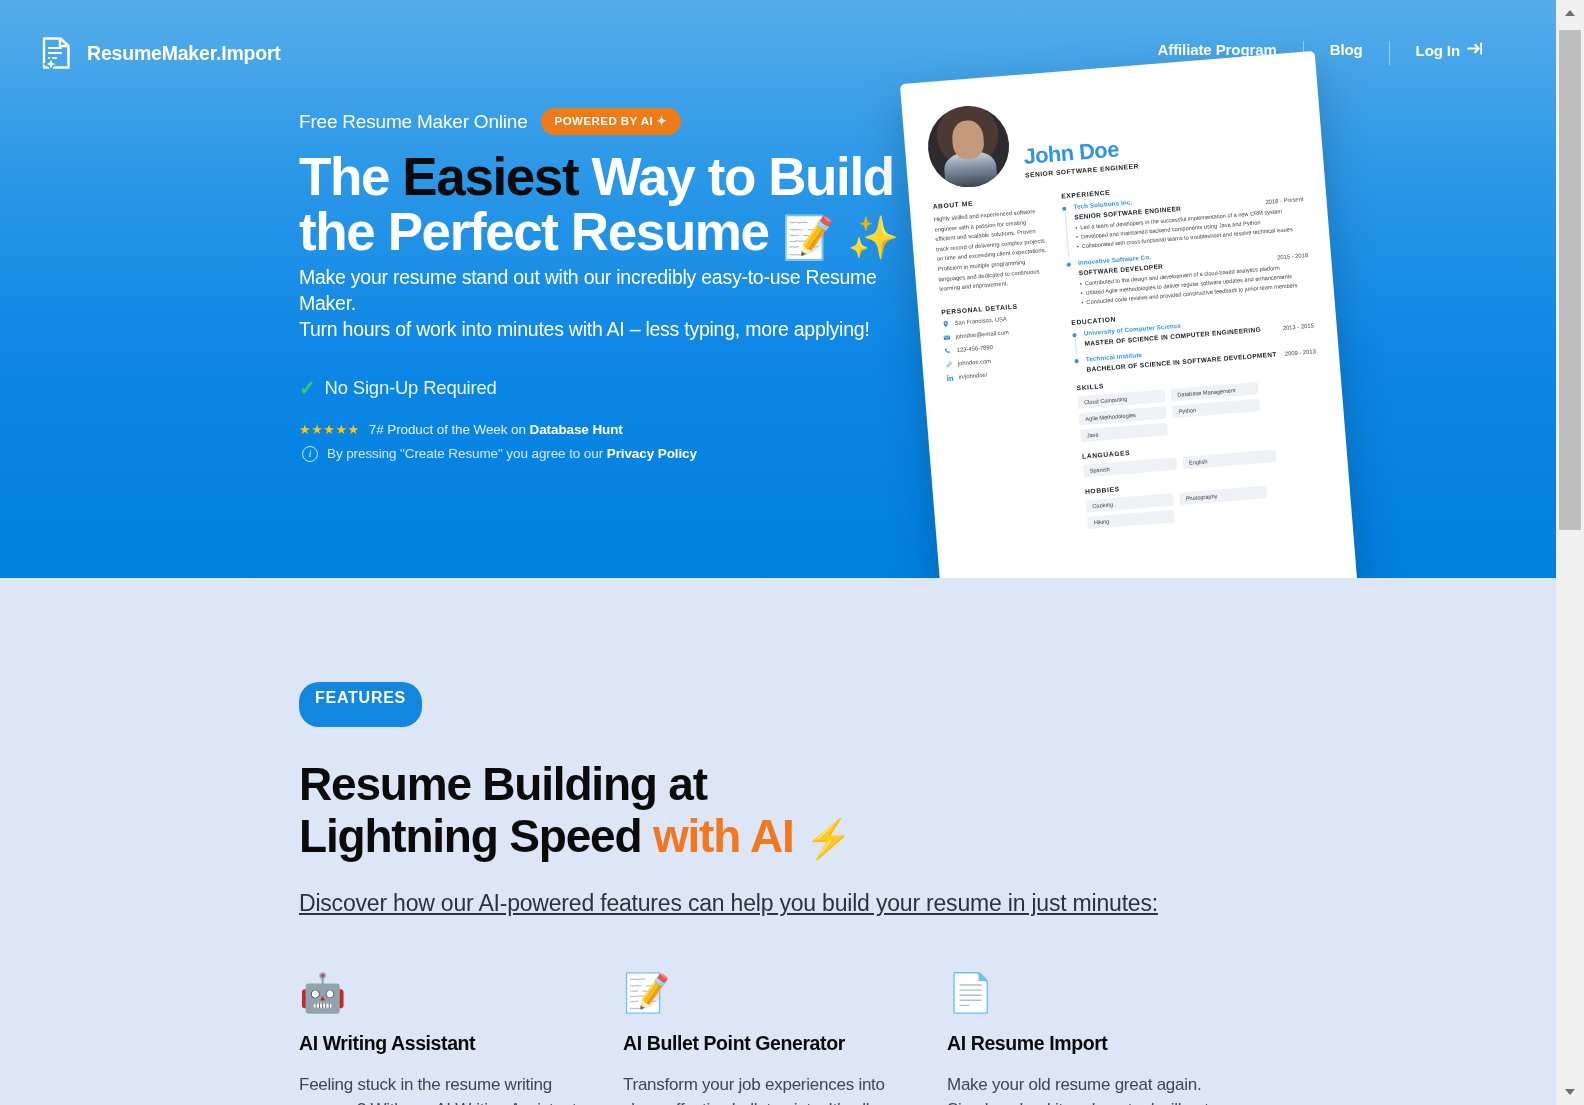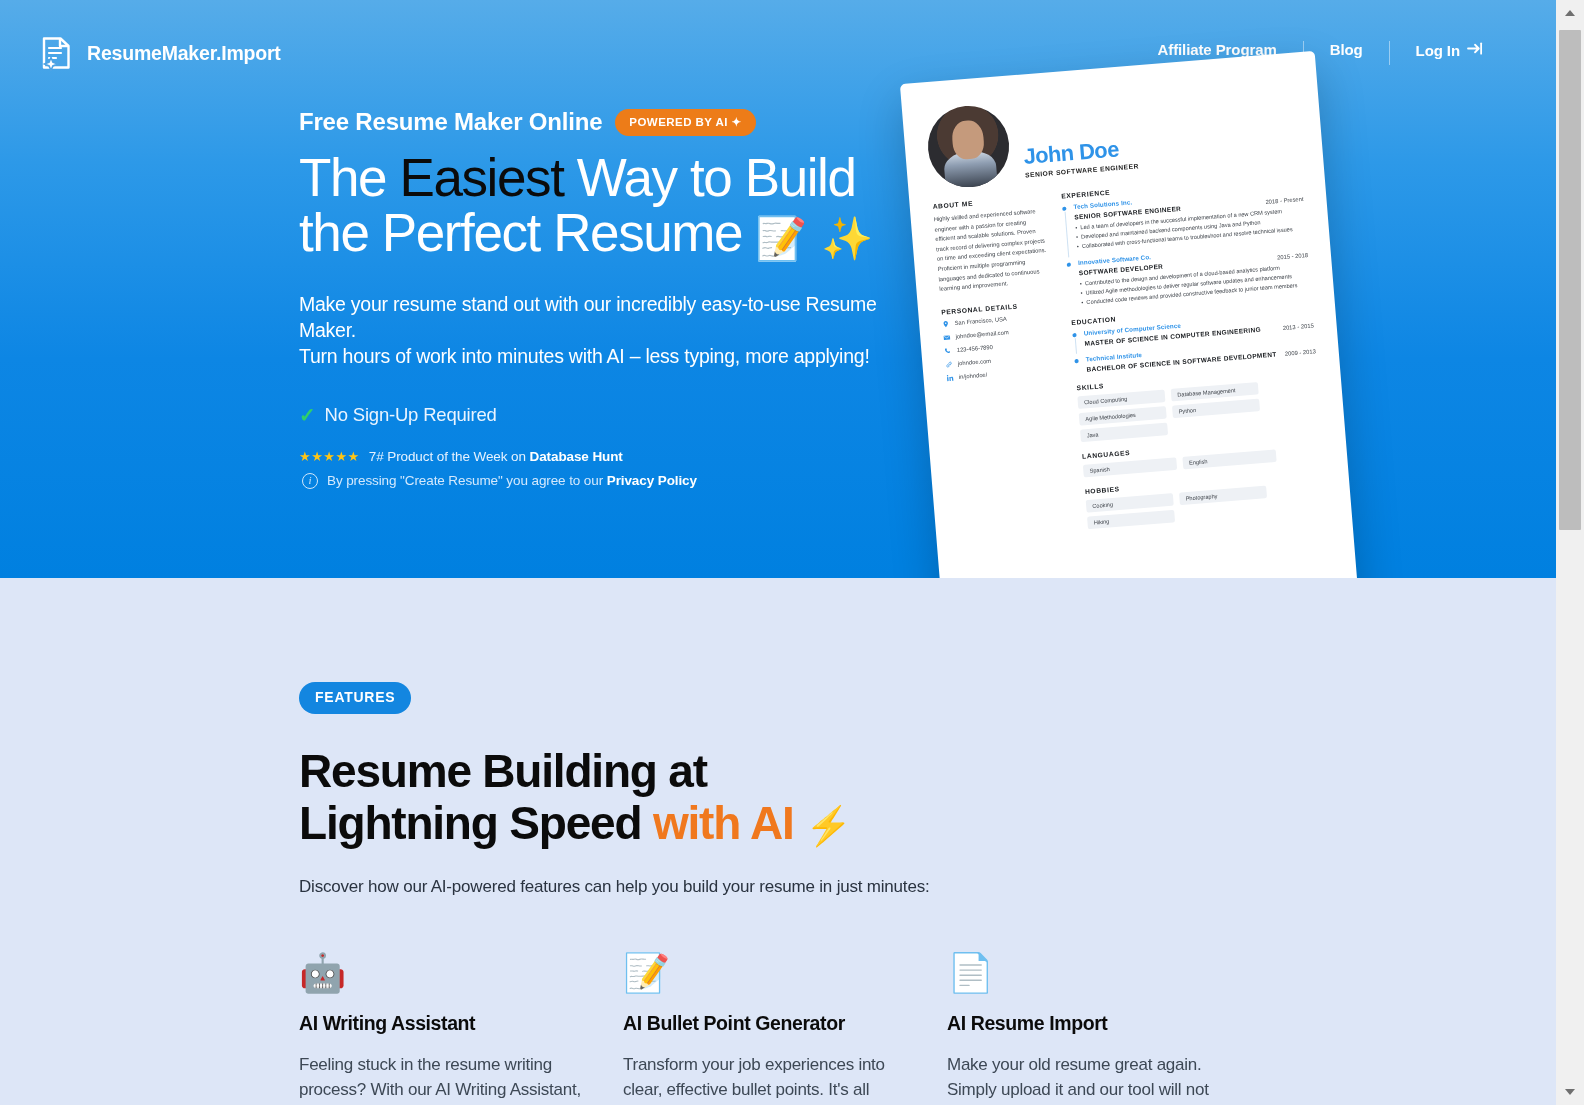--- a/index.html
+++ b/index.html
@@ -31,28 +31,28 @@
   .nav { display:flex; align-items:flex-start; }
   .nav a {
     color:#fff; text-decoration:none; font-size:15px; font-weight:bold;
     padding:0 26px; letter-spacing:-.1px; display:flex; align-items:center; gap:7px;
   }
   .nav .divider { width:1px; height:24px; background:rgba(255,255,255,.45); }
 
   
   .hero-left { position:absolute; left:299px; top:108px; width:620px; }
   .eyebrow-row { display:flex; align-items:center; gap:13px; margin-bottom:14px; }
-  .eyebrow { color:#fff; font-size:24px; font-weight:bold; letter-spacing:-.2px; }
+  .eyebrow { color:#fff; font-size:19px; font-weight:normal; letter-spacing:-.2px; }
   .badge-ai {
     background:#ed7c18; color:#fff; font-size:11.5px; font-weight:bold;
     letter-spacing:.45px; padding:6px 14px 7px; border-radius:20px;
   }
   h1.hero-title {
-    color:#fff; font-size:53px; line-height:1.04; font-weight:normal;
-    letter-spacing:-1.4px; margin-bottom:30px;
+    color:#fff; font-size:53px; line-height:1.04; font-weight:bold;
+    letter-spacing:-1.4px; margin-bottom:4px;
   }
   h1.hero-title .dark { color:#0b0b0b; }
   h1.hero-title .emo { font-size:42px; letter-spacing:0; vertical-align:-2px; }
   .hero-sub {
     color:#fff; font-size:19.5px; line-height:1.35; letter-spacing:-.25px;
     max-width:616px; margin-bottom:33px; font-weight:400;
   }
   .cta-row { display:flex; align-items:center; gap:25px; margin-bottom:22px; }
   .btn-create {
     background:#000; color:#fff; border:none; border-radius:13px;
@@ -126,30 +126,30 @@
   .r-chip {
     background:#eef1f5; border-radius:2px; font-size:5.4px; color:#3d4249;
     padding:3px 6px; min-width:84px;
   }
   .r-chip.w2 { min-width:90px; }
 
   
   .features { position:absolute; left:0; top:578px; width:1556px; height:527px; background:#dde6f7; }
   .features-inner { position:absolute; left:299px; top:104px; width:1060px; }
   .badge-features {
-    display:inline-block; background:#1386e0; color:#fff; font-size:14px;
-    font-weight:bold; letter-spacing:.75px; padding:7px 16px 9px; border-radius:20px;
+    display:inline-block; background:#1386e0; color:#fff; font-size:16px;
+    font-weight:bold; letter-spacing:.75px; padding:7px 16px 20px; border-radius:20px;
   }
   h2.features-title {
     color:#0b0b0b; font-size:46px; line-height:1.13; font-weight:bold;
     letter-spacing:-1.2px; margin-top:32px;
   }
   h2.features-title .orange { color:#f0781e; }
   h2.features-title .emo { font-size:38px; letter-spacing:0; }
-  .features-desc { color:#2a3340; font-size:17px; letter-spacing:-.2px; margin-top:27px; }
+  .features-desc { color:#2a3340; font-size:23px; letter-spacing:-.2px; margin-top:27px;text-decoration:underline; }
   .cards { display:flex; gap:0; margin-top:57px; }
   .card { width:324px; }
   .card-ic { font-size:38px; line-height:1; margin-bottom:20px; display:block; }
   .card-title { color:#0b0b0b; font-size:19.5px; font-weight:bold; letter-spacing:-.4px; margin-bottom:17px; }
   .card-text { color:#3d4855; font-size:17px; line-height:1.48; letter-spacing:-.25px; width:286px; }
 
   
   .scrollbar { position:absolute; right:0; top:0; width:28px; height:1105px; background:#f0f0f0; }
   .sb-btn { width:28px; height:26px; display:flex; align-items:center; justify-content:center; }
   .sb-arrow { width:0; height:0; border-left:5px solid transparent; border-right:5px solid transparent; }

